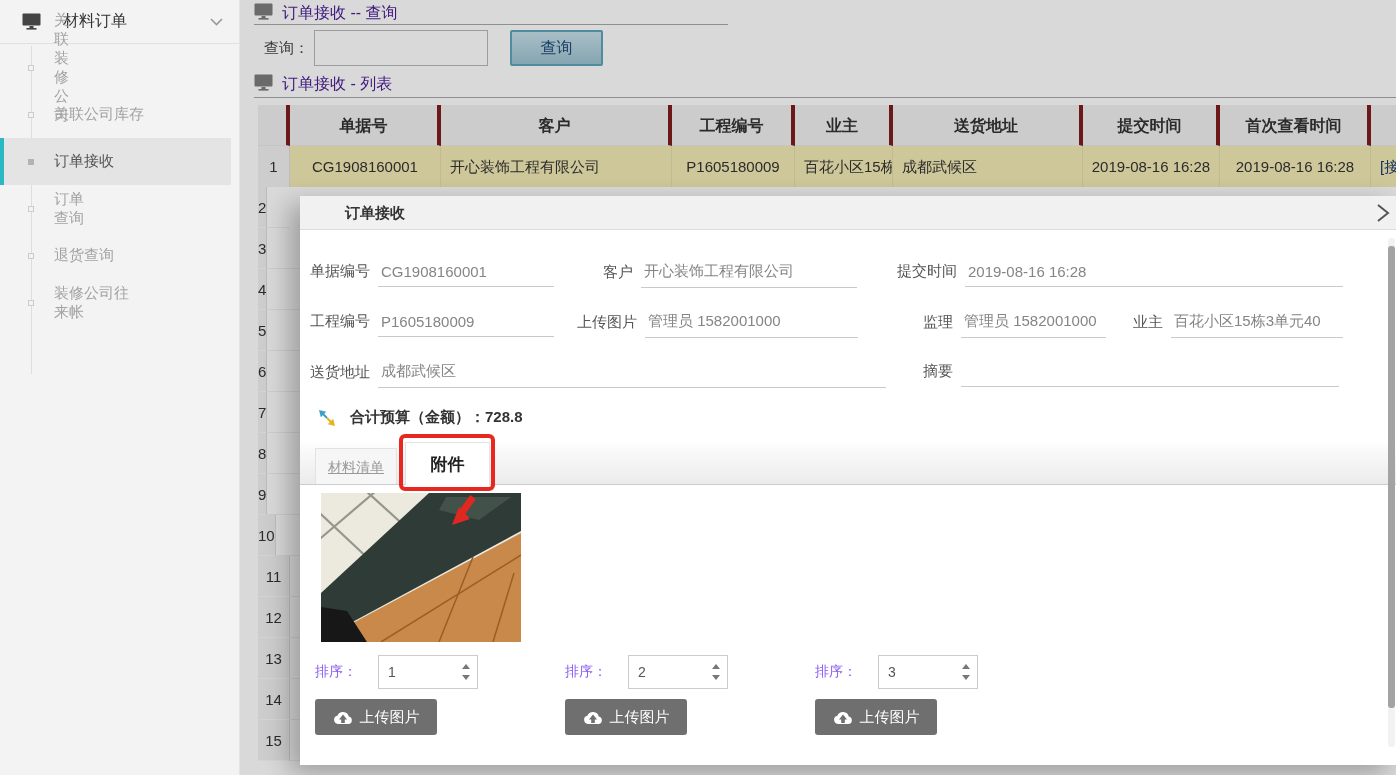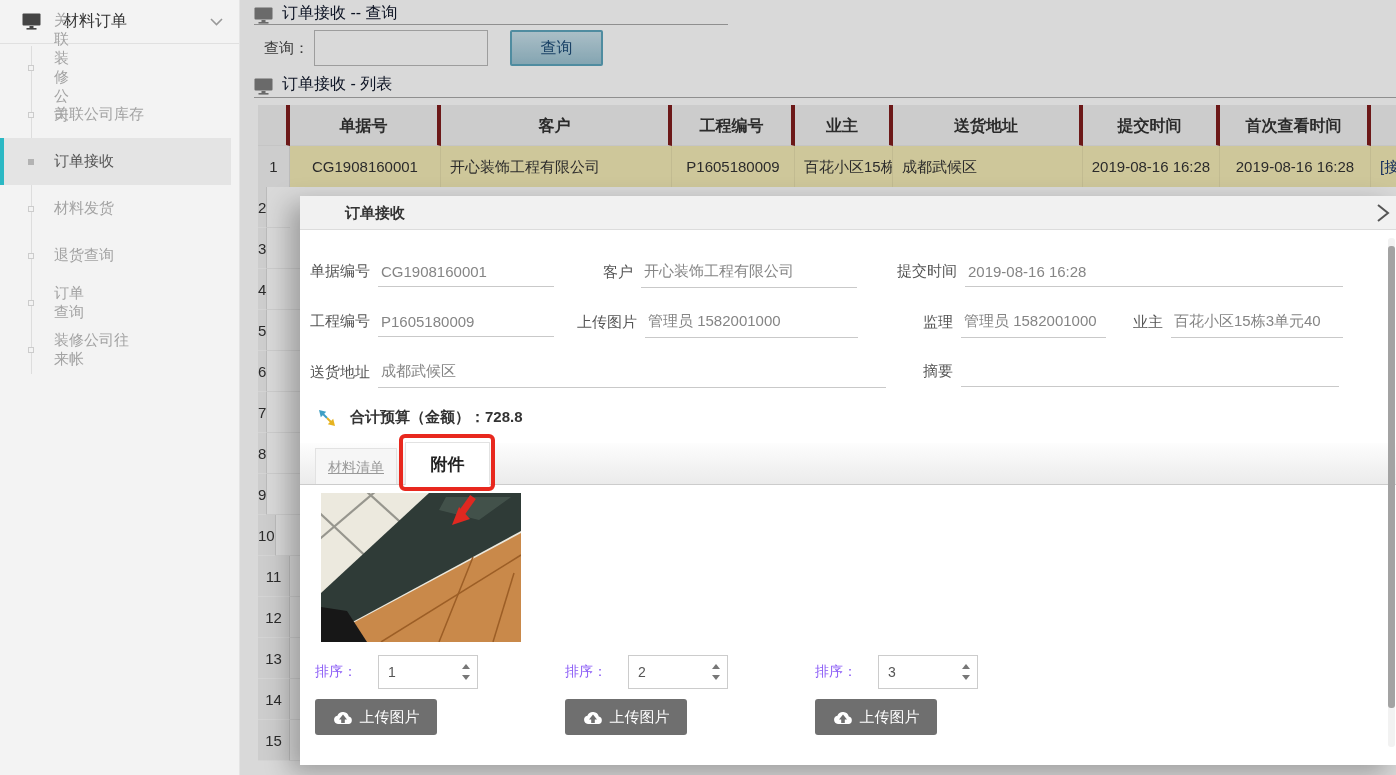--- a/index.html
+++ b/index.html
@@ -18,21 +18,21 @@
   .side-item { position:relative; height:47px; display:flex; align-items:center; cursor:pointer; }
   .bullet { position:absolute; left:28px; width:6px; height:6px; background:#f3f3f3; border:1px solid #ccc; }
   .side-label { margin-left:54px; font-size:15px; color:#a3a3a3; }
   .side-item.active { background:#e4e4e4; box-shadow:inset 4px 0 0 #2bb8c4; }
   .side-item.active .bullet { background:#b3b3b3; border-color:#b3b3b3; }
   .side-item.active .side-label { color:#555; }
 
   
   #main { position:absolute; left:240px; top:0; right:0; bottom:0; background:#fff; overflow:hidden; }
   #dim { position:absolute; left:0; top:0; right:0; bottom:0; background:rgba(0,0,0,0.15); z-index:5; }
-  .sec-title { position:absolute; display:flex; align-items:flex-end; gap:9px; font-size:16px; color:#0f172a; }
+  .sec-title { position:absolute; display:flex; align-items:flex-start; gap:9px; font-size:16px; color:#4c1d95; }
   #sec1 { top:3px; left:14px; } #sec2 { top:74px; left:14px; }
   .hline { position:absolute; height:1px; background:#a8a8a8; }
   #hl1 { top:24px; left:14px; width:474px; }
   #hl2 { top:97px; left:14px; right:0; }
   .query-label { position:absolute; top:39px; left:24px; font-size:15px; color:#444; }
   .query-input { position:absolute; top:30px; left:74px; width:174px; height:36px;
     border:1px solid #b9b9b9; background:#fff; font-size:15px; padding:0 8px; }
   .query-btn { position:absolute; top:30px; left:270px; width:93px; height:36px;
     border:2px solid #5da5bd; border-radius:2px; background:linear-gradient(#c8e0ea,#9cc2d1);
     color:#1f4e78; font-size:16px; cursor:pointer; }
@@ -133,33 +133,29 @@
       <div class="side-item idx1">
         <span class="bullet"></span>
         <span class="side-label">关联公司库存</span>
       </div>
 
       <div class="side-item idx2 active">
         <span class="bullet"></span>
         <span class="side-label">订单接收</span>
       </div>
 
-      <div class="side-item idx3">
-        <span class="bullet"></span>
-        <span class="side-label">材料发货</span>
+
+      <div class="side-item idx4">
+        <span class="bullet"></span>
+        <span class="side-label">订单查询</span>
       </div>
 
       <div class="side-item idx5">
         <span class="bullet"></span>
         <span class="side-label">退货查询</span>
-      </div>
-
-      <div class="side-item idx4">
-        <span class="bullet"></span>
-        <span class="side-label">订单查询</span>
       </div>
 
       <div class="side-item idx6">
         <span class="bullet"></span>
         <span class="side-label">装修公司往来帐</span>
       </div>
     </div>
 </div>
 
 <div id="main">

